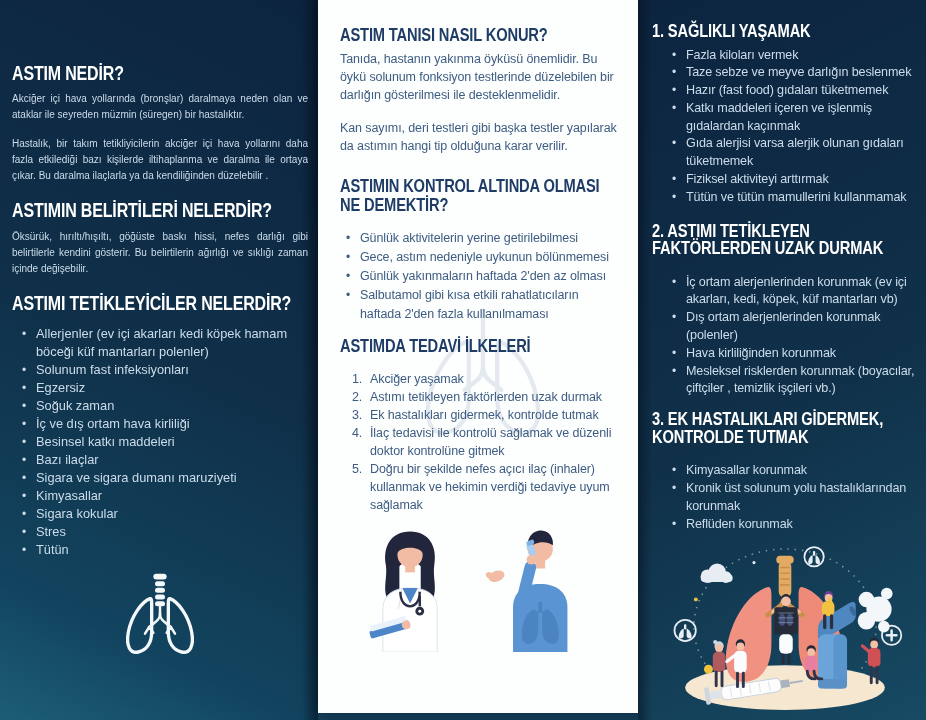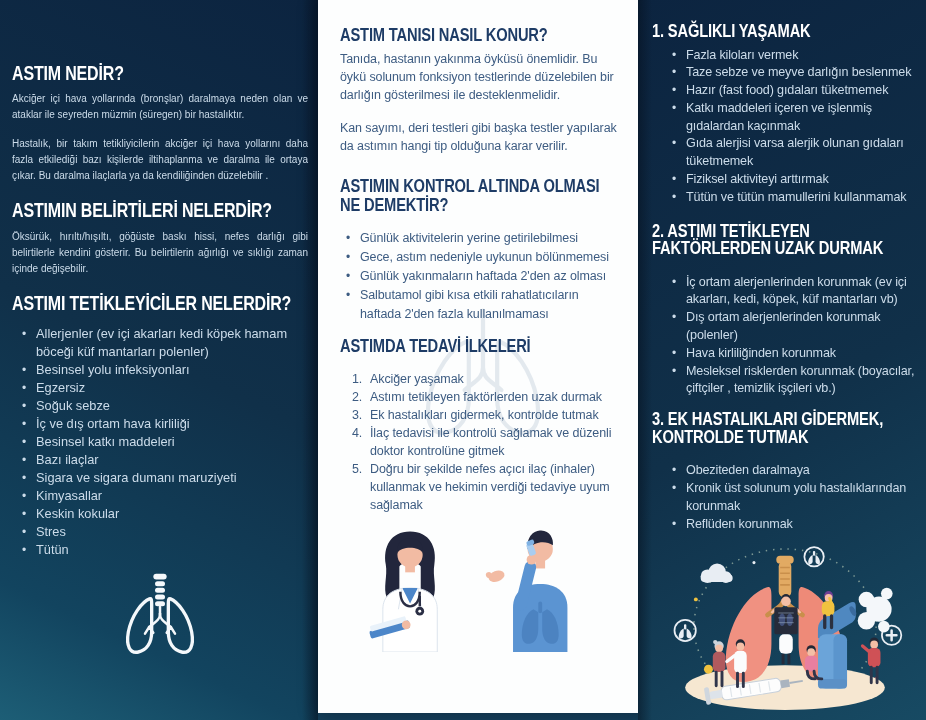--- a/index.html
+++ b/index.html
@@ -73,29 +73,29 @@
       <p class="para">Öksürük, hırıltı/hışıltı, göğüste baskı hissi, nefes darlığı gibi belirtilerle kendini gösterir. Bu belirtilerin ağırlığı ve sıklığı zaman içinde değişebilir.</p>
 
       <h2 class="hd mt-h3l">ASTIMI TETİKLEYİCİLER NELERDİR?</h2>
       <ul class="blist lt">
         <li>
             <span class="dot">•</span>
             <span class="btext">Allerjenler (ev içi akarları kedi köpek hamam<br>böceği küf mantarları polenler)</span>
           </li>
         <li>
             <span class="dot">•</span>
-            <span class="btext">Besinsel yolu infeksiyonları</span>
+            <span class="btext">Solunum fast infeksiyonları</span>
           </li>
         <li>
             <span class="dot">•</span>
             <span class="btext">Egzersiz</span>
           </li>
         <li>
             <span class="dot">•</span>
-            <span class="btext">Soğuk sebze</span>
+            <span class="btext">Soğuk zaman</span>
           </li>
         <li>
             <span class="dot">•</span>
             <span class="btext">İç ve dış ortam hava kirliliği</span>
           </li>
         <li>
             <span class="dot">•</span>
             <span class="btext">Besinsel katkı maddeleri</span>
           </li>
         <li>
@@ -105,21 +105,21 @@
         <li>
             <span class="dot">•</span>
             <span class="btext">Sigara ve sigara dumanı maruziyeti</span>
           </li>
         <li>
             <span class="dot">•</span>
             <span class="btext">Kimyasallar</span>
           </li>
         <li>
             <span class="dot">•</span>
-            <span class="btext">Keskin kokular</span>
+            <span class="btext">Sigara kokular</span>
           </li>
         <li>
             <span class="dot">•</span>
             <span class="btext">Stres</span>
           </li>
         <li>
             <span class="dot">•</span>
             <span class="btext">Tütün</span>
           </li>
       </ul>
@@ -298,21 +298,21 @@
         <li>
             <span class="dot">•</span>
             <span class="btext">Mesleksel risklerden korunmak (boyacılar,<br>çiftçiler , temizlik işçileri vb.)</span>
           </li>
       </ul>
 
       <h2 class="hd mt-h3r">3. EK HASTALIKLARI GİDERMEK,<br>KONTROLDE TUTMAK</h2>
       <ul class="blist rt mt-ul3r">
         <li>
             <span class="dot">•</span>
-            <span class="btext">Obeziteden daralmaya</span>
+            <span class="btext">Kimyasallar korunmak</span>
           </li>
         <li>
             <span class="dot">•</span>
             <span class="btext">Kronik üst solunum yolu hastalıklarından<br>korunmak</span>
           </li>
         <li>
             <span class="dot">•</span>
             <span class="btext">Reflüden korunmak</span>
           </li>
       </ul>

